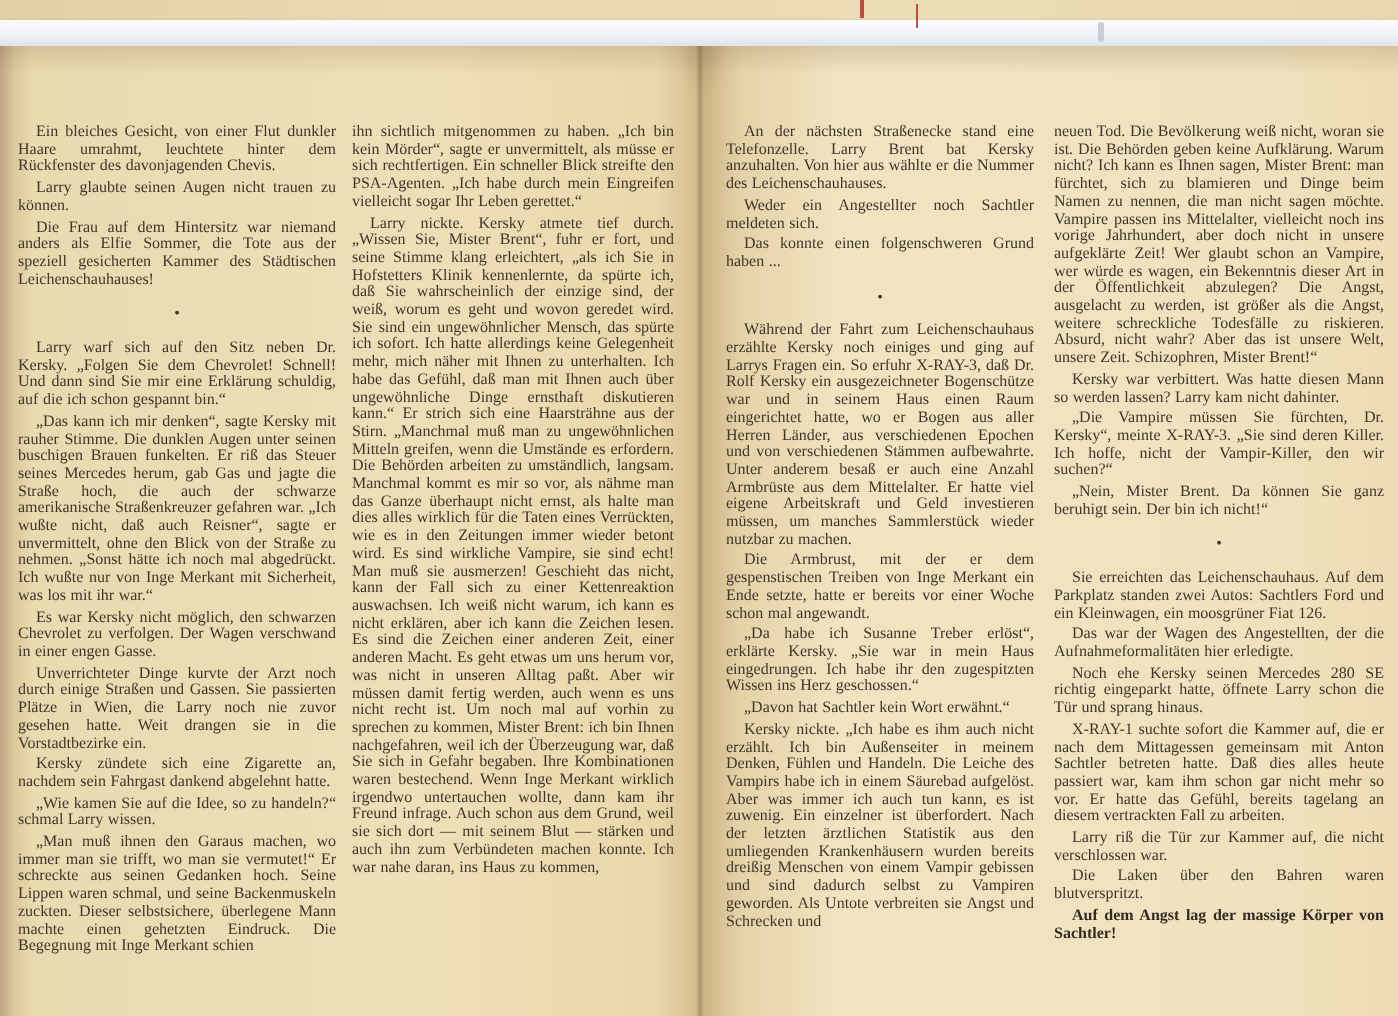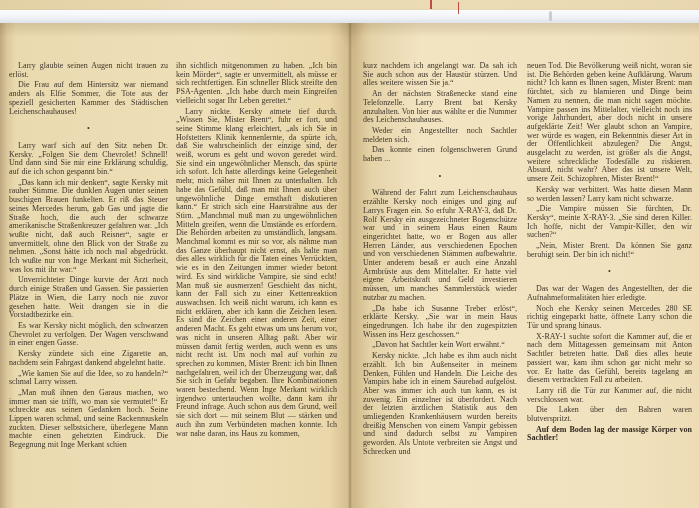--- a/index.html
+++ b/index.html
@@ -63,55 +63,57 @@
   <div class="white-strip"></div>
   <div class="red-tick t1"></div>
   <div class="red-tick t2"></div>
   <div class="gray-smudge"></div>
 
   <div class="paper"></div>
   <div class="gutter-crease"></div>
   <div class="gutter-top-crease"></div>
 
   <div class="col col-1">
-      <p class="para">Larry glaubte seinen Augen nicht trauen zu erlöst.</p>
+      <p class="para">Ein bleiches Gesicht, von einer Flut dunkler Haare umrahmt, leuchtete hinter dem Rückfenster des davonjagenden Chevis.</p>
+      <p class="para">Larry glaubte seinen Augen nicht trauen zu können.</p>
       <p class="para">Die Frau auf dem Hintersitz war niemand anders als Elfie Sommer, die Tote aus der speziell gesicherten Kammer des Städtischen Leichenschauhauses!</p>
       <p class="sep">•</p>
       <p class="para">Larry warf sich auf den Sitz neben Dr. Kersky. „Folgen Sie dem Chevrolet! Schnell! Und dann sind Sie mir eine Erklärung schuldig, auf die ich schon gespannt bin.“</p>
       <p class="para">„Das kann ich mir denken“, sagte Kersky mit rauher Stimme. Die dunklen Augen unter seinen buschigen Brauen funkelten. Er riß das Steuer seines Mercedes herum, gab Gas und jagte die Straße hoch, die auch der schwarze amerikanische Straßenkreuzer gefahren war. „Ich wußte nicht, daß auch Reisner“, sagte er unvermittelt, ohne den Blick von der Straße zu nehmen. „Sonst hätte ich noch mal abgedrückt. Ich wußte nur von Inge Merkant mit Sicherheit, was los mit ihr war.“</p>
+      <p class="para">Es war Kersky nicht möglich, den schwarzen Chevrolet zu verfolgen. Der Wagen verschwand in einer engen Gasse.</p>
       <p class="para">Unverrichteter Dinge kurvte der Arzt noch durch einige Straßen und Gassen. Sie passierten Plätze in Wien, die Larry noch nie zuvor gesehen hatte. Weit drangen sie in die Vorstadtbezirke ein.</p>
-      <p class="para">Es war Kersky nicht möglich, den schwarzen Chevrolet zu verfolgen. Der Wagen verschwand in einer engen Gasse.</p>
       <p class="para">Kersky zündete sich eine Zigarette an, nachdem sein Fahrgast dankend abgelehnt hatte.</p>
       <p class="para">„Wie kamen Sie auf die Idee, so zu handeln?“ schmal Larry wissen.</p>
       <p class="para">„Man muß ihnen den Garaus machen, wo immer man sie trifft, wo man sie vermutet!“ Er schreckte aus seinen Gedanken hoch. Seine Lippen waren schmal, und seine Backenmuskeln zuckten. Dieser selbstsichere, überlegene Mann machte einen gehetzten Eindruck. Die Begegnung mit Inge Merkant schien</p>
     </div>
   <div class="col col-2">
       <p class="para noindent">ihn sichtlich mitgenommen zu haben. „Ich bin kein Mörder“, sagte er unvermittelt, als müsse er sich rechtfertigen. Ein schneller Blick streifte den PSA-Agenten. „Ich habe durch mein Eingreifen vielleicht sogar Ihr Leben gerettet.“</p>
       <p class="para">Larry nickte. Kersky atmete tief durch. „Wissen Sie, Mister Brent“, fuhr er fort, und seine Stimme klang erleichtert, „als ich Sie in Hofstetters Klinik kennenlernte, da spürte ich, daß Sie wahrscheinlich der einzige sind, der weiß, worum es geht und wovon geredet wird. Sie sind ein ungewöhnlicher Mensch, das spürte ich sofort. Ich hatte allerdings keine Gelegenheit mehr, mich näher mit Ihnen zu unterhalten. Ich habe das Gefühl, daß man mit Ihnen auch über ungewöhnliche Dinge ernsthaft diskutieren kann.“ Er strich sich eine Haarsträhne aus der Stirn. „Manchmal muß man zu ungewöhnlichen Mitteln greifen, wenn die Umstände es erfordern. Die Behörden arbeiten zu umständlich, langsam. Manchmal kommt es mir so vor, als nähme man das Ganze überhaupt nicht ernst, als halte man dies alles wirklich für die Taten eines Verrückten, wie es in den Zeitungen immer wieder betont wird. Es sind wirkliche Vampire, sie sind echt! Man muß sie ausmerzen! Geschieht das nicht, kann der Fall sich zu einer Kettenreaktion auswachsen. Ich weiß nicht warum, ich kann es nicht erklären, aber ich kann die Zeichen lesen. Es sind die Zeichen einer anderen Zeit, einer anderen Macht. Es geht etwas um uns herum vor, was nicht in unseren Alltag paßt. Aber wir müssen damit fertig werden, auch wenn es uns nicht recht ist. Um noch mal auf vorhin zu sprechen zu kommen, Mister Brent: ich bin Ihnen nachgefahren, weil ich der Überzeugung war, daß Sie sich in Gefahr begaben. Ihre Kombinationen waren bestechend. Wenn Inge Merkant wirklich irgendwo untertauchen wollte, dann kam ihr Freund infrage. Auch schon aus dem Grund, weil sie sich dort — mit seinem Blut — stärken und auch ihn zum Verbündeten machen konnte. Ich war nahe daran, ins Haus zu kommen,</p>
     </div>
   <div class="col col-3">
-      <p class="para noindent">kurz nachdem ich angelangt war. Da sah ich Sie auch schon aus der Haustür stürzen. Und alles weitere wissen Sie ja.“</p>
       <p class="para">An der nächsten Straßenecke stand eine Telefonzelle. Larry Brent bat Kersky anzuhalten. Von hier aus wählte er die Nummer des Leichenschauhauses.</p>
       <p class="para">Weder ein Angestellter noch Sachtler meldeten sich.</p>
       <p class="para">Das konnte einen folgenschweren Grund haben ...</p>
       <p class="sep">•</p>
       <p class="para">Während der Fahrt zum Leichenschauhaus erzählte Kersky noch einiges und ging auf Larrys Fragen ein. So erfuhr X-RAY-3, daß Dr. Rolf Kersky ein ausgezeichneter Bogenschütze war und in seinem Haus einen Raum eingerichtet hatte, wo er Bogen aus aller Herren Länder, aus verschiedenen Epochen und von verschiedenen Stämmen aufbewahrte. Unter anderem besaß er auch eine Anzahl Armbrüste aus dem Mittelalter. Er hatte viel eigene Arbeitskraft und Geld investieren müssen, um manches Sammlerstück wieder nutzbar zu machen.</p>
+      <p class="para">Die Armbrust, mit der er dem gespenstischen Treiben von Inge Merkant ein Ende setzte, hatte er bereits vor einer Woche schon mal angewandt.</p>
       <p class="para">„Da habe ich Susanne Treber erlöst“, erklärte Kersky. „Sie war in mein Haus eingedrungen. Ich habe ihr den zugespitzten Wissen ins Herz geschossen.“</p>
       <p class="para">„Davon hat Sachtler kein Wort erwähnt.“</p>
       <p class="para">Kersky nickte. „Ich habe es ihm auch nicht erzählt. Ich bin Außenseiter in meinem Denken, Fühlen und Handeln. Die Leiche des Vampirs habe ich in einem Säurebad aufgelöst. Aber was immer ich auch tun kann, es ist zuwenig. Ein einzelner ist überfordert. Nach der letzten ärztlichen Statistik aus den umliegenden Krankenhäusern wurden bereits dreißig Menschen von einem Vampir gebissen und sind dadurch selbst zu Vampiren geworden. Als Untote verbreiten sie Angst und Schrecken und</p>
     </div>
   <div class="col col-4">
       <p class="para noindent">neuen Tod. Die Bevölkerung weiß nicht, woran sie ist. Die Behörden geben keine Aufklärung. Warum nicht? Ich kann es Ihnen sagen, Mister Brent: man fürchtet, sich zu blamieren und Dinge beim Namen zu nennen, die man nicht sagen möchte. Vampire passen ins Mittelalter, vielleicht noch ins vorige Jahrhundert, aber doch nicht in unsere aufgeklärte Zeit! Wer glaubt schon an Vampire, wer würde es wagen, ein Bekenntnis dieser Art in der Öffentlichkeit abzulegen? Die Angst, ausgelacht zu werden, ist größer als die Angst, weitere schreckliche Todesfälle zu riskieren. Absurd, nicht wahr? Aber das ist unsere Welt, unsere Zeit. Schizophren, Mister Brent!“</p>
-      <p class="para">Kersky war verbittert. Was hatte diesen Mann so werden lassen? Larry kam nicht schwarze.</p>
+      <p class="para">Kersky war verbittert. Was hatte diesen Mann so werden lassen? Larry kam nicht dahinter.</p>
       <p class="para">„Die Vampire müssen Sie fürchten, Dr. Kersky“, meinte X-RAY-3. „Sie sind deren Killer. Ich hoffe, nicht der Vampir-Killer, den wir suchen?“</p>
       <p class="para">„Nein, Mister Brent. Da können Sie ganz beruhigt sein. Der bin ich nicht!“</p>
       <p class="sep">•</p>
+      <p class="para">Sie erreichten das Leichenschauhaus. Auf dem Parkplatz standen zwei Autos: Sachtlers Ford und ein Kleinwagen, ein moosgrüner Fiat 126.</p>
       <p class="para">Das war der Wagen des Angestellten, der die Aufnahmeformalitäten hier erledigte.</p>
       <p class="para">Noch ehe Kersky seinen Mercedes 280 SE richtig eingeparkt hatte, öffnete Larry schon die Tür und sprang hinaus.</p>
       <p class="para">X-RAY-1 suchte sofort die Kammer auf, die er nach dem Mittagessen gemeinsam mit Anton Sachtler betreten hatte. Daß dies alles heute passiert war, kam ihm schon gar nicht mehr so vor. Er hatte das Gefühl, bereits tagelang an diesem vertrackten Fall zu arbeiten.</p>
       <p class="para">Larry riß die Tür zur Kammer auf, die nicht verschlossen war.</p>
       <p class="para">Die Laken über den Bahren waren blutverspritzt.</p>
-      <p class="para bold">Auf dem Boden lag der massige Körper von Sachtler!</p>
+      <p class="para bold">Auf dem Angst lag der massige Körper von Sachtler!</p>
     </div>
 
   <div class="page-num left">22</div>
   <div class="page-num right">23</div>
 </div>
 
 </body></html>

